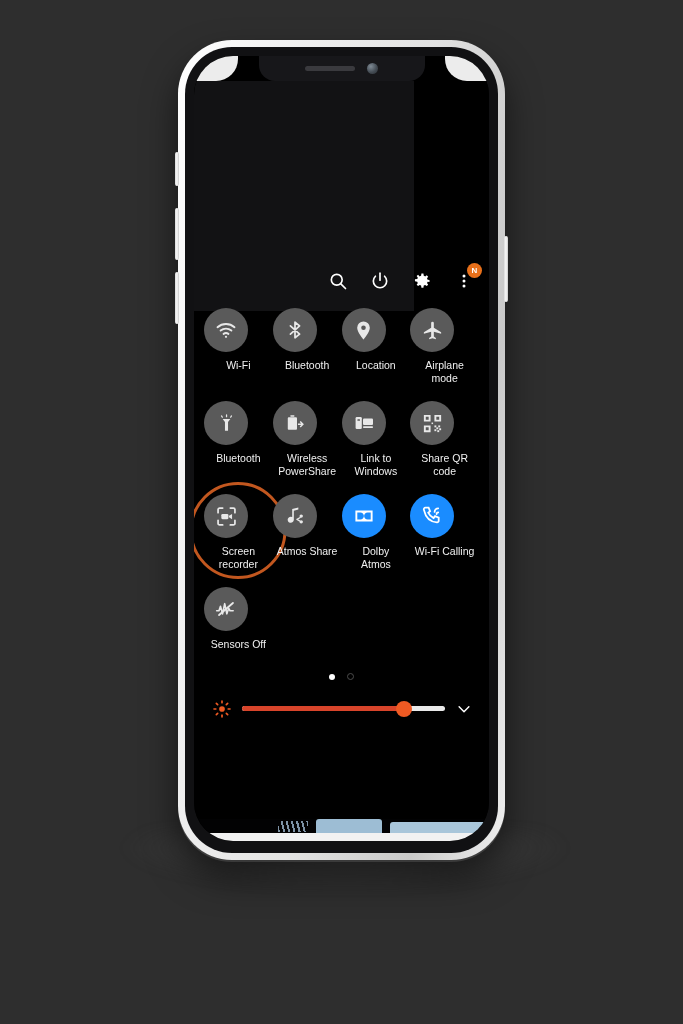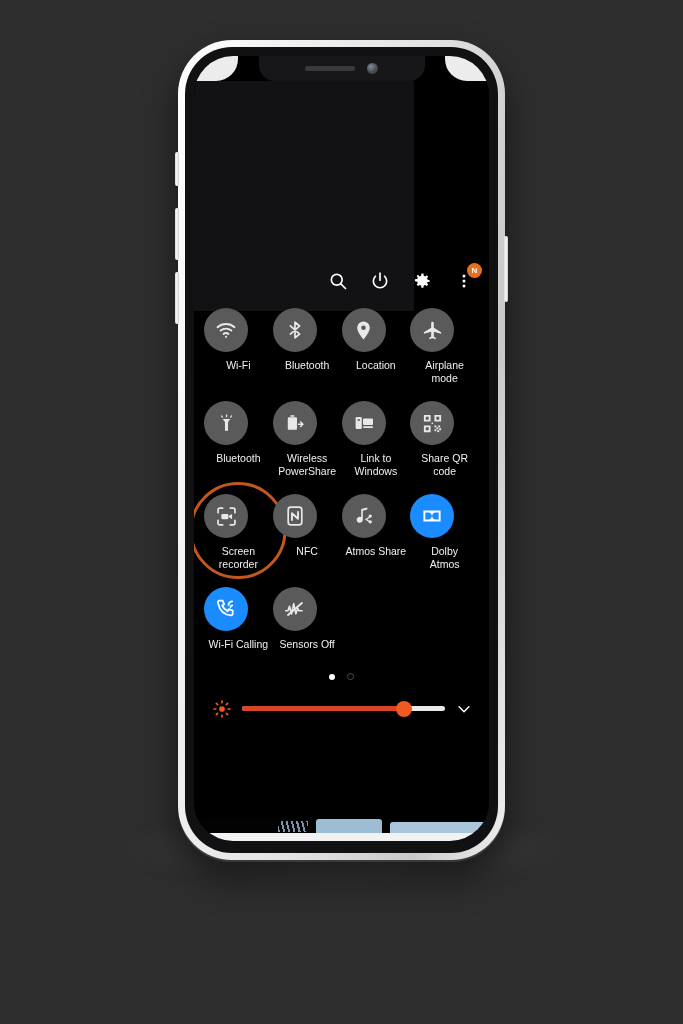--- a/index.html
+++ b/index.html
@@ -385,29 +385,20 @@
                   <path d="M20.8 16v3.2a1.6 1.6 0 0 1-1.6 1.6H16"></path>
                   <path d="M8 20.8H4.8a1.6 1.6 0 0 1-1.6-1.6V16"></path>
                   <rect x="6.6" y="9.4" width="7.4" height="5.4" rx="1.2" fill="currentColor" stroke="none"></rect>
                   <path d="M14.6 11.3 17.8 9.4v5.4l-3.2-1.9z" fill="currentColor" stroke="none"></path>
                 </svg>
               </div>
               <div class="tile-label" style="white-space:pre-line">Screen
 recorder</div>
             </div>
 
-            <div class="tile">
-              <div class="tile-circle">
-                <svg width="24" height="24" viewBox="0 0 24 24" fill="none" stroke="currentColor" stroke-width="1.7">
-                  <rect x="5.2" y="3.2" width="13.6" height="17.6" rx="2.6"></rect>
-                  <path d="M9 16V9.2L15 14.8V8" stroke-width="1.9" stroke-linecap="round" stroke-linejoin="round"></path>
-                </svg>
-              </div>
-              <div class="tile-label">NFC</div>
-            </div>
 
             <div class="tile">
               <div class="tile-circle">
                 <svg width="23" height="23" viewBox="0 0 24 24" fill="currentColor">
                   <path d="M9.6 4.2 16 2.6v2.2L11.3 6v9.4a3.2 3.2 0 1 1-1.7-2.8z"></path>
                   <circle cx="19" cy="11.6" r="1.8"></circle>
                     <circle cx="19" cy="17.6" r="1.8"></circle>
                   <path d="M13.9 14.6 18 12.2l.7 1.2-4.1 2.4z"></path>
                   <path d="M14.6 14.3 18 16.3l-.7 1.2-3.4-2z"></path>
                 </svg>

